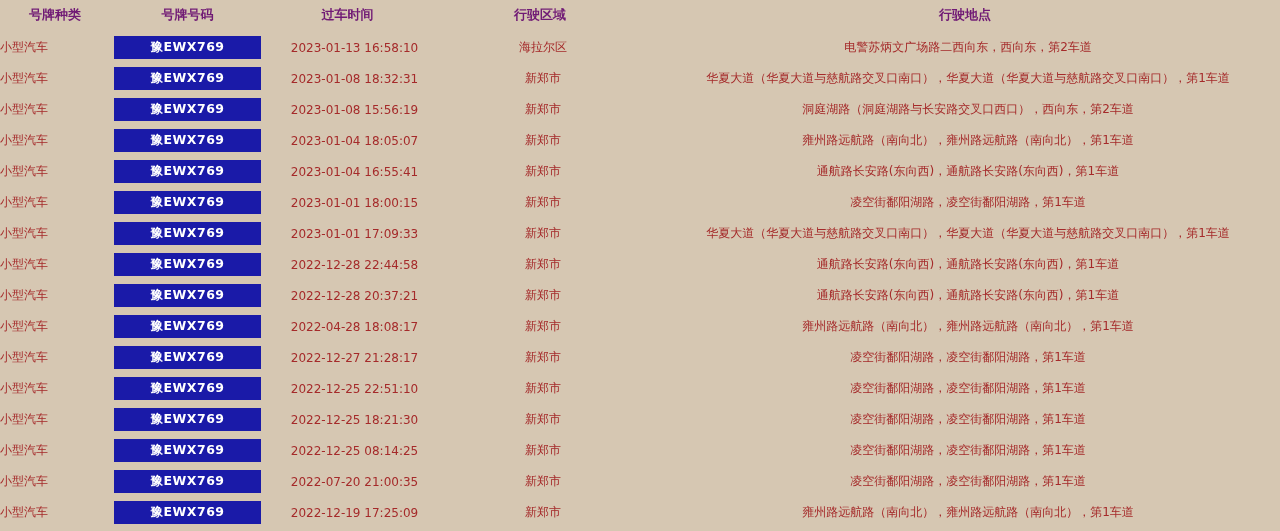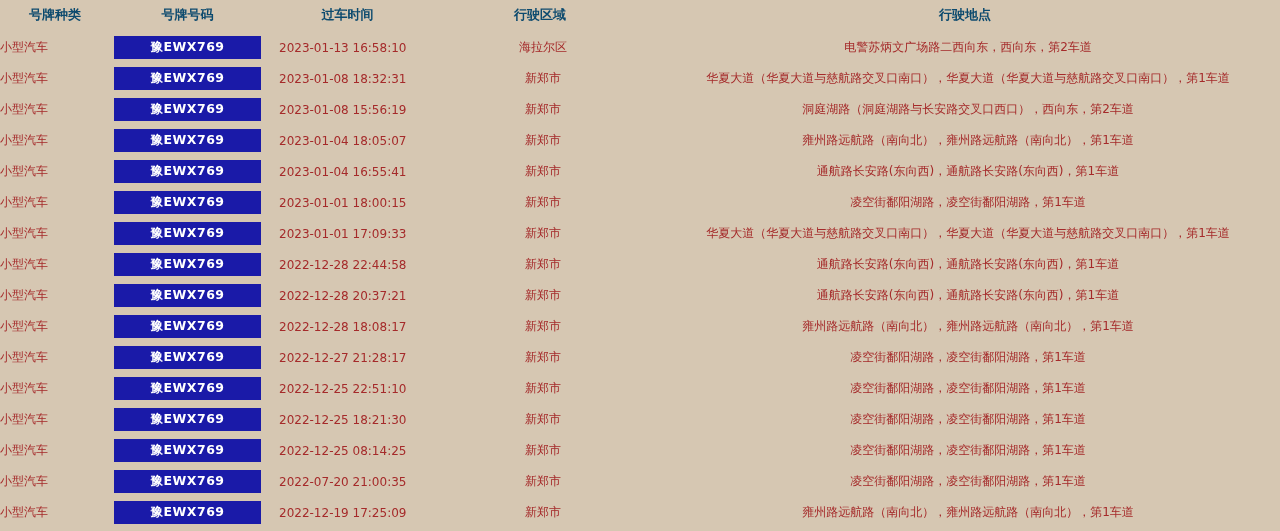--- a/index.html
+++ b/index.html
@@ -18,21 +18,21 @@
     padding: 0;
   }
   table.records {
     width: 1280px;
     border-collapse: collapse;
     table-layout: fixed;
   }
   table.records th {
     font-size: 13px;
     font-weight: bold;
-    color: #0c4a6e;
+    color: #701a75;
     padding: 6px 0 8px 0;
     text-align: center;
     white-space: nowrap;
   }
   table.records td {
     font-size: 12px;
     padding: 4px 0;
     vertical-align: middle;
     white-space: nowrap;
     color: #a52a2a;
@@ -54,21 +54,21 @@
     background: #1a1aa8;
     color: #ffffff;
     font-size: 12.5px;
     font-weight: bold;
     padding: 3px 0;
     margin: 0 4px;
     letter-spacing: 0.5px;
     text-align: center;
   }
   .cell-time {
-    text-align: left;
+    text-align: center;
     padding-left: 14px !important;
   }
   .cell-area {
     text-align: center;
     padding-left: 6px !important;
   }
   .cell-place {
     text-align: center;
     padding-left: 6px !important;
     overflow: hidden;
@@ -176,21 +176,21 @@
           </td>
           <td class="cell-time">2022-12-28 20:37:21</td>
           <td class="cell-area">新郑市</td>
           <td class="cell-place">通航路长安路(东向西)，通航路长安路(东向西)，第1车道</td>
         </tr>
         <tr>
           <td class="cell-type">小型汽车</td>
           <td class="cell-plate">
             <span class="plate-badge">豫EWX769</span>
           </td>
-          <td class="cell-time">2022-12-28 18:08:17</td>
+          <td class="cell-time">2022-04-28 18:08:17</td>
           <td class="cell-area">新郑市</td>
           <td class="cell-place">雍州路远航路（南向北），雍州路远航路（南向北），第1车道</td>
         </tr>
         <tr>
           <td class="cell-type">小型汽车</td>
           <td class="cell-plate">
             <span class="plate-badge">豫EWX769</span>
           </td>
           <td class="cell-time">2022-12-27 21:28:17</td>
           <td class="cell-area">新郑市</td>

